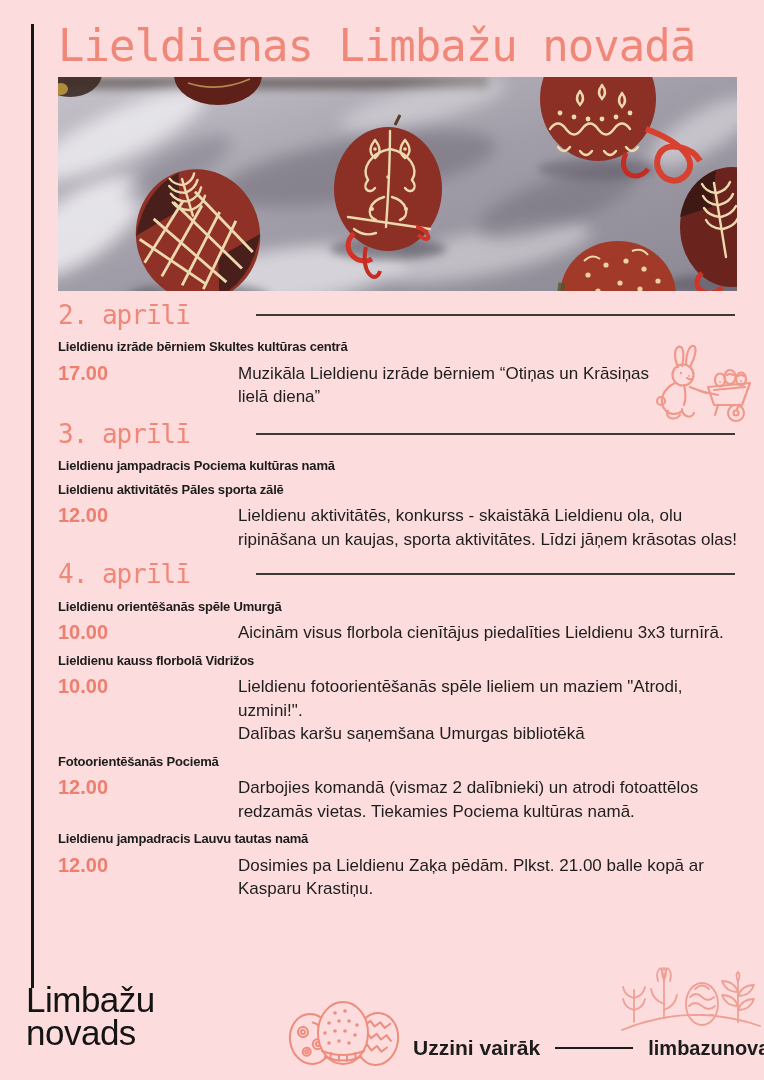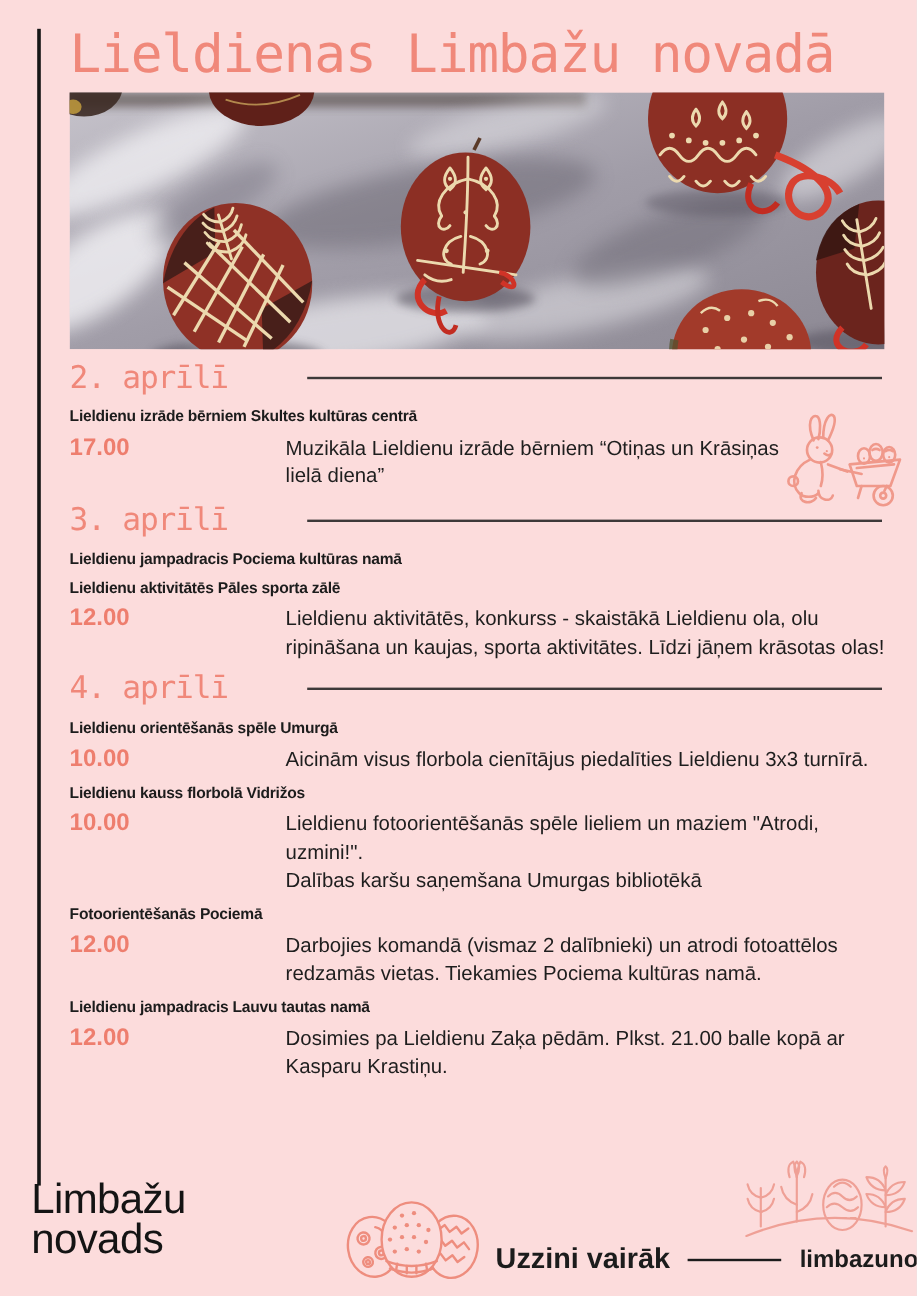--- a/index.html
+++ b/index.html
@@ -34,21 +34,21 @@
   .event-row { display:flex; margin-top:7px; }
   .event-row .time { width:132px; flex-shrink:0; font-size:20px; font-weight:bold; color:#ee7e6e; line-height:1.18; }
   .event-row .desc { font-size:17px; line-height:1.38; white-space:pre-line; max-width:560px; color:#1e1e1e;margin-left:48px; }
   .bunny { position:absolute; left:648px; top:343px; width:112px; height:82px; }
   .footer-logo {
     position:absolute; left:26px; top:984px;
     font-size:35px; line-height:0.94; font-weight:400; letter-spacing:-0.5px; color:#141414;
   }
   .eggs-trio { position:absolute; left:281px; top:991px; width:128px; height:78px; }
   .footer-more { position:absolute; left:413px; top:1036px; display:flex; align-items:center; gap:15px; }
-  .footer-more .label { font-size:24px; font-weight:bold; white-space:nowrap; }
+  .footer-more .label { font-size:21px; font-weight:bold; white-space:nowrap; }
   .footer-more .dash { width:78px; height:2.5px; background:#1c1c1c; }
   .footer-more .site { font-size:20px; font-weight:bold; white-space:nowrap; }
   .plants { position:absolute; left:620px; top:964px; width:142px; height:74px; }
   svg .ln { fill:none; stroke:#f0998b; stroke-width:2.2; stroke-linecap:round; stroke-linejoin:round; }
 </style>
 </head>
 <body>
 
 <div class="poster">
   <div class="vrule"></div>

